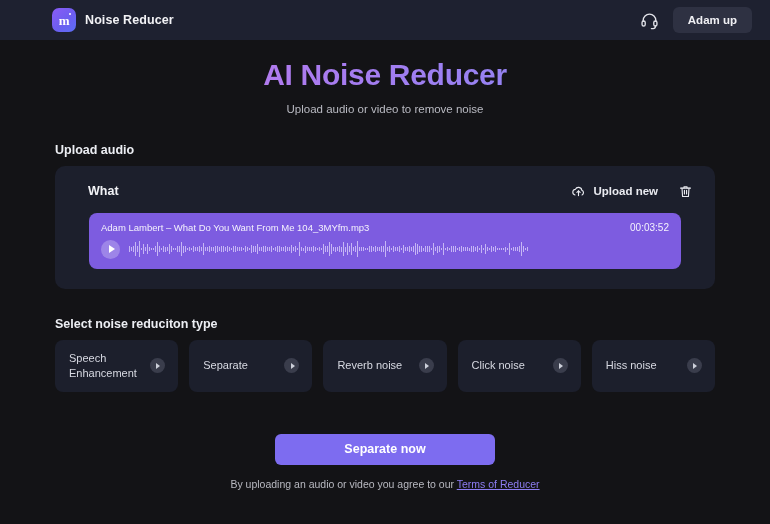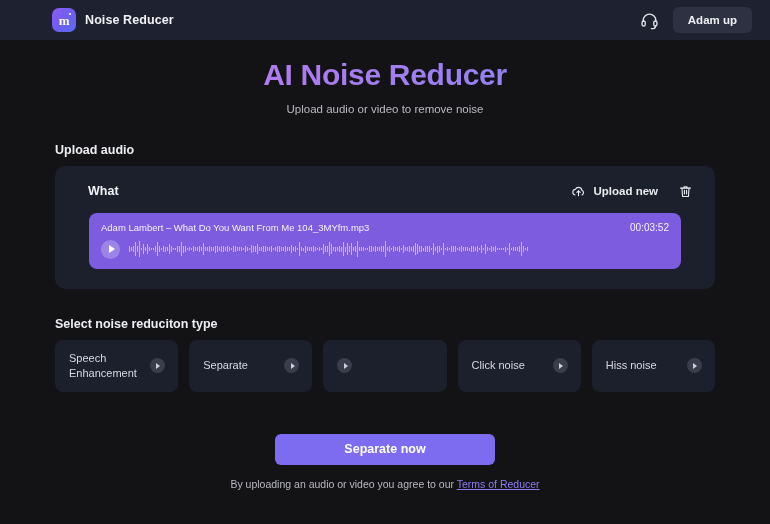--- a/index.html
+++ b/index.html
@@ -419,20 +419,21 @@
           <span class="mini-tri"></span>
         </div>
       </div>
       <div class="type-card">
         <div class="name">Separate</div>
         <div class="mini-play">
           <span class="mini-tri"></span>
         </div>
       </div>
       <div class="type-card">
+        <div class="name">Reverb noise</div>
         <div class="mini-play">
           <span class="mini-tri"></span>
         </div>
       </div>
       <div class="type-card">
         <div class="name">Click noise</div>
         <div class="mini-play">
           <span class="mini-tri"></span>
         </div>
       </div>

